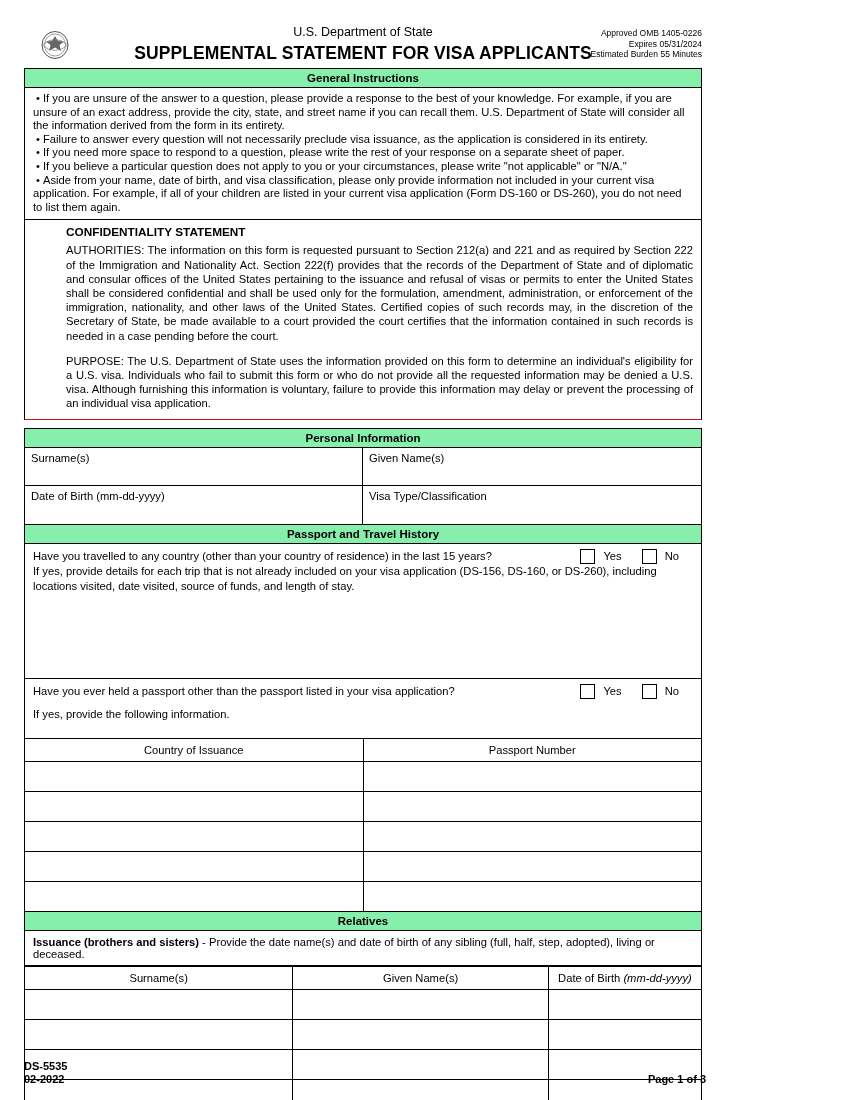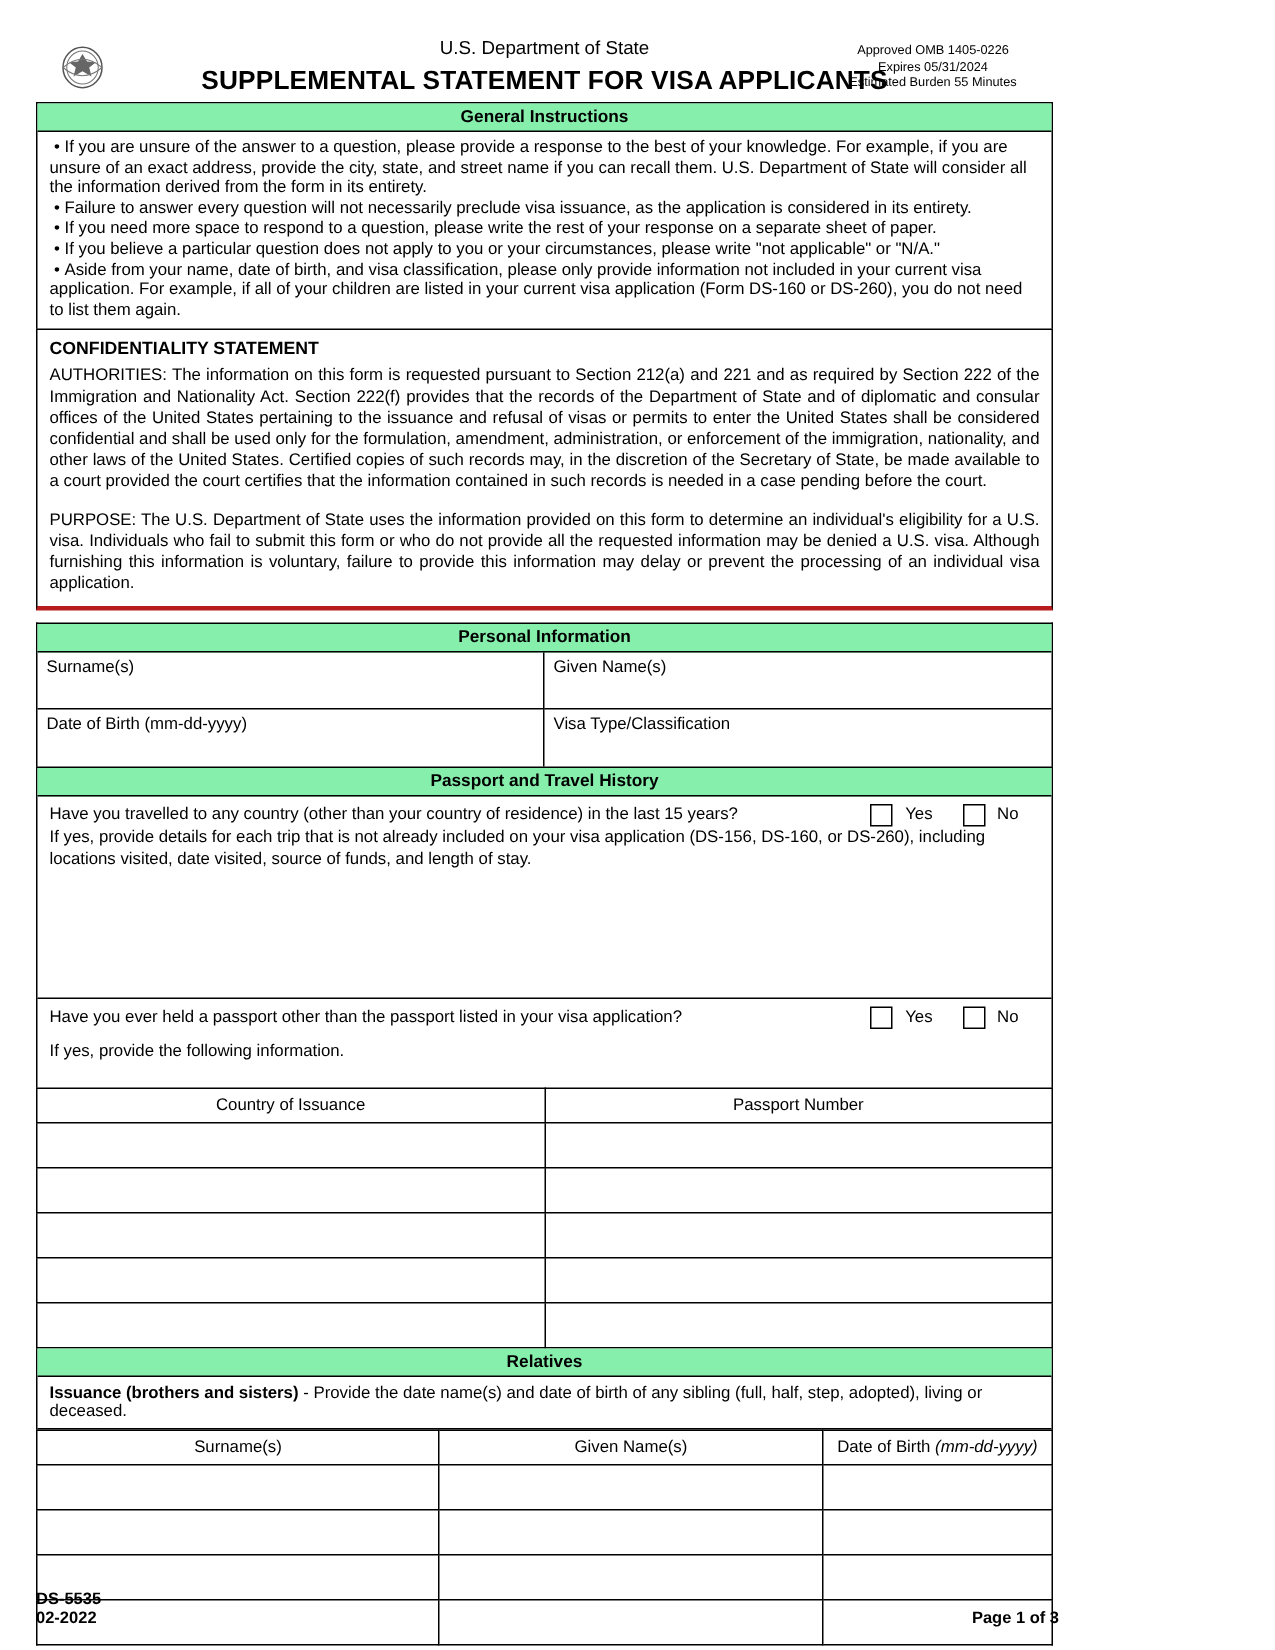--- a/index.html
+++ b/index.html
@@ -52,30 +52,30 @@
     line-height: 22px;
     letter-spacing: 0.1px;
     margin-top: 2px;
   }
   .omb {
     position: absolute;
     right: 0px;
     top: 6px;
     font-size: 8.5px;
     line-height: 10.5px;
-    text-align: center;
+    text-align: right;
     width: 160px;
   }
 
   
   .block {
     border: 1px solid #000;
     border-bottom: none;
   }
-  .block.last { border-bottom: 3px solid #b91c1c; }
+  .block.last { border-bottom: 1px solid #b91c1c; padding-left: 33px; }
 
   .band {
     background: #86efac;
     text-align: center;
     font-weight: bold;
     font-size: 11.5px;
     padding: 3px 0 3px 0;
     border-bottom: 1px solid #000;
   }
 

